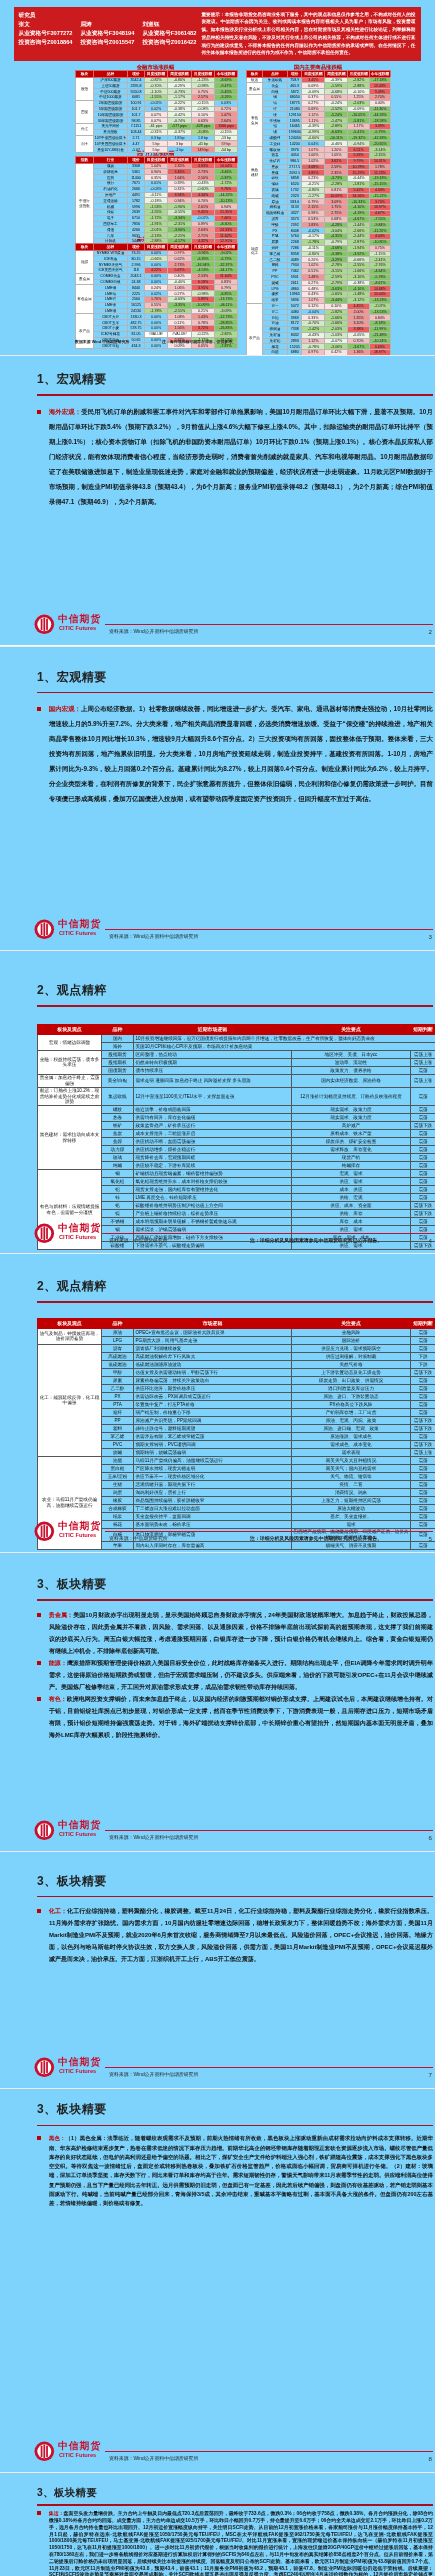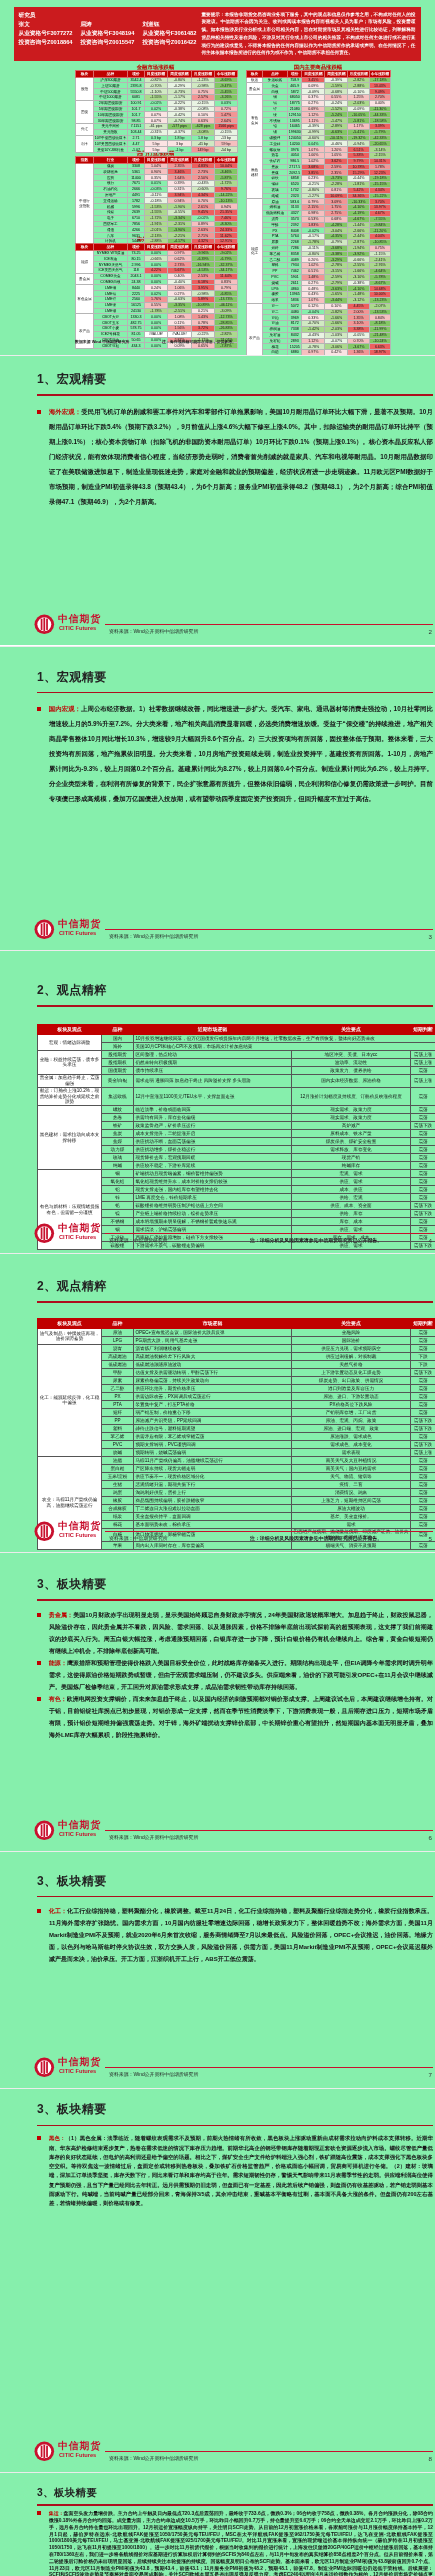--- a/index.html
+++ b/index.html
@@ -1,18 +1,18 @@
 <!DOCTYPE html>
 <html style="font-size:8.2px"><head>
 <meta charset="utf-8">
 <style>
   html,body{margin:0;padding:0;background:#fff;}
   body{font-family:"Liberation Sans",sans-serif;color:#111;}
   #doc{position:relative;width:436px;height:3076px;background:#fff;overflow:hidden;}
-  .page{position:absolute;left:0;width:436px;background:#86efac;box-sizing:border-box;}
+  .page{position:absolute;left:0;width:436px;background:#7dd3fc;box-sizing:border-box;}
   .pb{border-top:0.5px solid #ececec;}
   
   .redbox{position:absolute;left:14.4px;top:7.2px;width:407px;height:54px;background:#cb1b1e;color:#fff;}
   .res{position:absolute;top:4.1px;font-weight:bold;font-size:5.7px;line-height:9px;white-space:nowrap;}
   .res .pad{height:9px;}
   .disc{position:absolute;left:187px;top:3.6px;width:214px;font-size:4.6px;line-height:7.7px;font-weight:bold;text-align:justify;}
   .t-title{position:absolute;color:#c00000;font-weight:bold;font-size:5.4px;text-align:center;}
   .tmount{position:absolute;}
   table.mkt{border-collapse:collapse;table-layout:fixed;font-size:3.6px;line-height:4.3px;}
   .mkt th{background:#c00000;color:#fff;font-weight:bold;font-size:3.7px;height:5.7px;border:0.3px solid #d96a6a;padding:0;white-space:nowrap;overflow:hidden;}

